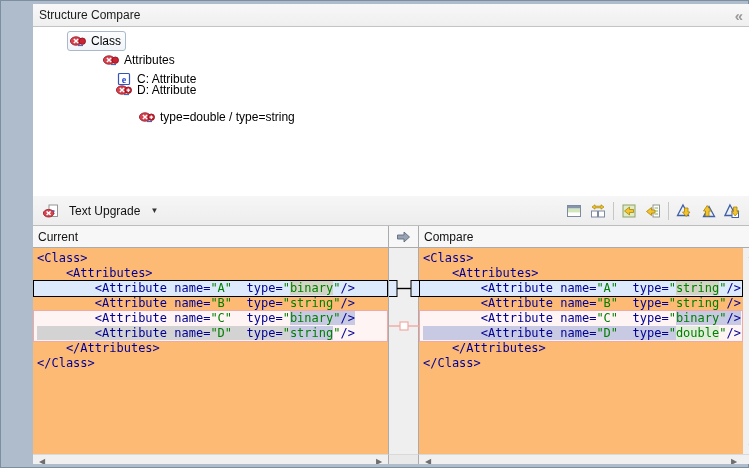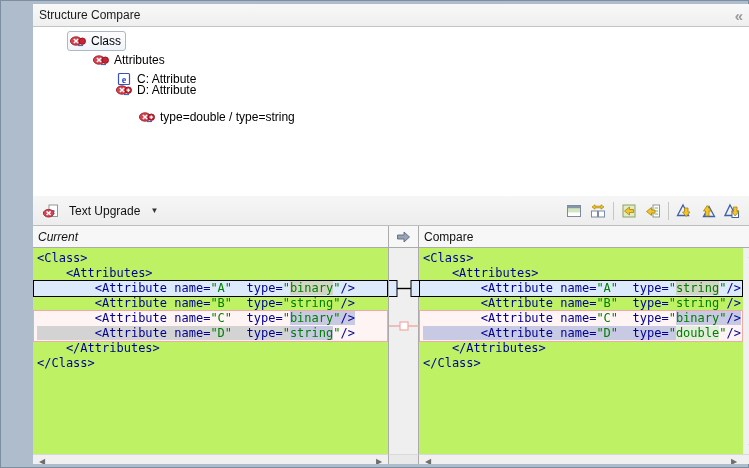--- a/index.html
+++ b/index.html
@@ -40,27 +40,27 @@
   }
   .tc-title { margin:0 6px 0 6px; }
   .caret { font-size:8px; color:#333; margin-left:4px; }
   .tc-toolbar .spacer { flex:1; }
   .tb-btn { width:24px; height:24px; display:flex; align-items:center; justify-content:center; cursor:default; }
   .tb-sep { width:1px; height:18px; background:#c6c6c6; margin:0 3px; }
 
   
   .cmp-headers { flex:0 0 22px; display:flex; border-bottom:1px solid #ababab; }
   .cmp-h { background:#f7f7f7; font-size:12px; color:#111; display:flex; align-items:center; padding:0 5px; }
-  .cmp-h.left  { width:356px; border-right:1px solid #ababab;font-style:italic; }
+  .cmp-h.left  { width:356px; border-right:1px solid #ababab; }
   .cmp-h.gut   { width:30px;  border-right:1px solid #ababab; justify-content:center; }
   .cmp-h.right { width:355px; }
 
   
   .cmp-body { flex:0 0 202px; display:flex; position:relative; }
-  .pane { position:relative; background:#bef264; overflow:hidden; padding-top:3px; }
+  .pane { position:relative; background:#fdba74; overflow:hidden; padding-top:3px; }
   .pane.left  { width:356px; border-right:1px solid #ababab; }
   .pane.right { width:324px; }
   .gutter { width:30px; background:#efefef; border-right:1px solid #ababab; position:relative; }
   .vscroll { width:17px; background:#f0f0f0; border-right:1px solid #cfcfcf; position:relative; }
   .vs-btn { position:absolute; left:0; width:16px; height:15px; display:flex; align-items:center; justify-content:center; color:#7a7a7a; font-size:8px; }
   .ruler { width:13px; background:#f4f4f4; position:relative; }
   .ruler .marker { position:absolute; left:2px; top:7px; width:9px; height:9px; background:#ee2222; border:1px solid #aa0f0f; }
   .ruler .marker-line { position:absolute; left:1px; top:21px; width:11px; height:2px; background:#9a9a9a; }
 
   .code-line { height:15px; line-height:15px; white-space:pre; padding-left:4px; position:relative; z-index:2;
@@ -112,21 +112,21 @@
           <span class="tree-cell">
             <svg width="16" height="16" viewBox="0 0 16 16" class="ticon">
               <ellipse cx="6" cy="8" rx="5.6" ry="4.2" fill="#d6434f" stroke="#9c2430" stroke-width="0.9"></ellipse>
               <path d="M3.9 6 L8.1 10 M8.1 6 L3.9 10" stroke="#fff" stroke-width="1.5"></path>
               <circle cx="12.3" cy="8.2" r="3.2" fill="#cc2233" stroke="#8b1520" stroke-width="0.9"></circle>
               <line x1="8" y1="12.6" x2="13" y2="12.6" stroke="#3355bb" stroke-width="1"></line>
             </svg>
             <span>Class</span>
           </span>
         </div>
-        <div class="tree-row" style="top: 23px; left: 57px;">
+        <div class="tree-row" style="top: 23px; left: 67px;">
           <span class="tree-cell">
             <svg width="16" height="16" viewBox="0 0 16 16" class="ticon">
               <ellipse cx="6" cy="8" rx="5.6" ry="4.2" fill="#d6434f" stroke="#9c2430" stroke-width="0.9"></ellipse>
               <path d="M3.9 6 L8.1 10 M8.1 6 L3.9 10" stroke="#fff" stroke-width="1.5"></path>
               <circle cx="12.3" cy="8.2" r="3.2" fill="#cc2233" stroke="#8b1520" stroke-width="0.9"></circle>
               <line x1="8" y1="12.6" x2="13" y2="12.6" stroke="#3355bb" stroke-width="1"></line>
             </svg>
             <span>Attributes</span>
           </span>
         </div>

